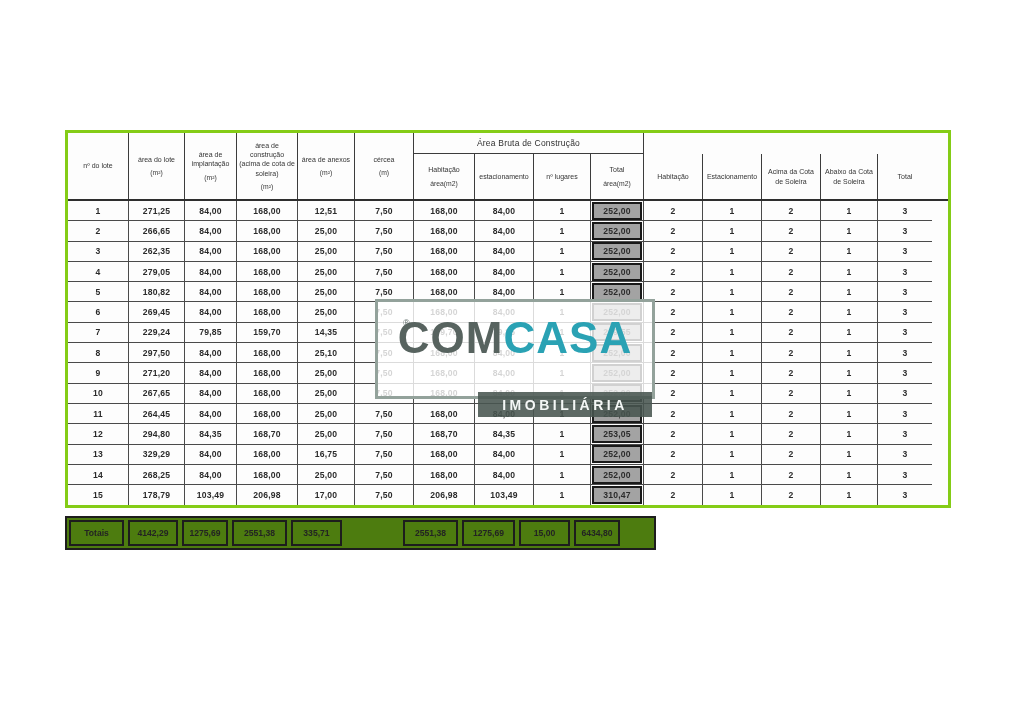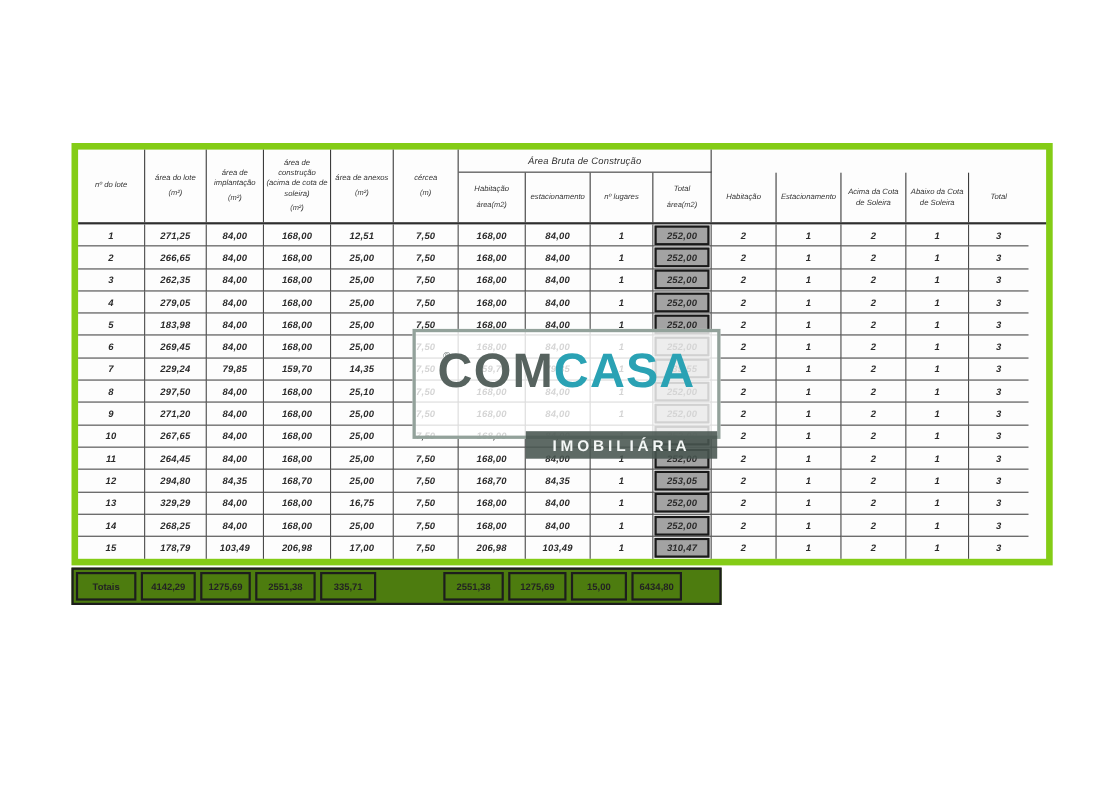--- a/index.html
+++ b/index.html
@@ -3,21 +3,21 @@
 <meta charset="utf-8">
 <style>
   html,body{margin:0;padding:0;background:#ffffff;}
   .page{
     position:relative;width:1018px;height:720px;background:#fff;overflow:hidden;
     font-family:"Liberation Sans","DejaVu Sans",sans-serif;color:#262626;
   }
   
   .lot-table{
     position:absolute;left:65px;top:130px;width:880px;
-    border:6px solid #84cc16;background:#fdfdfd;font-style:italic;
+    border:3px solid #84cc16;background:#fdfdfd;
   }
   .hgrid{
     display:grid;
     grid-template-columns:61px 56px 52px 61px 57px 59px 61px 59px 57px 53px 59px 59px 59px 57px 54px;
     grid-template-rows:21px 45px;
     border-bottom:2px solid #2e2e2e;
   }
   .hband{
     display:flex;align-items:center;justify-content:center;
     font-size:8.5px;font-weight:400;color:#2f2f2f;
@@ -215,21 +215,21 @@
         <div class="cell">1</div>
         <div class="cell">
           <div class="total-box">252,00</div>
         </div>
         <div class="cell">2</div>
         <div class="cell">1</div>
         <div class="cell">2</div>
         <div class="cell">1</div>
         <div class="cell lastcol">3</div>
         <div class="cell">5</div>
-        <div class="cell">183,98</div>
+        <div class="cell">180,82</div>
         <div class="cell">84,00</div>
         <div class="cell">168,00</div>
         <div class="cell">25,00</div>
         <div class="cell">7,50</div>
         <div class="cell">168,00</div>
         <div class="cell">84,00</div>
         <div class="cell">1</div>
         <div class="cell">
           <div class="total-box">252,00</div>
         </div>

